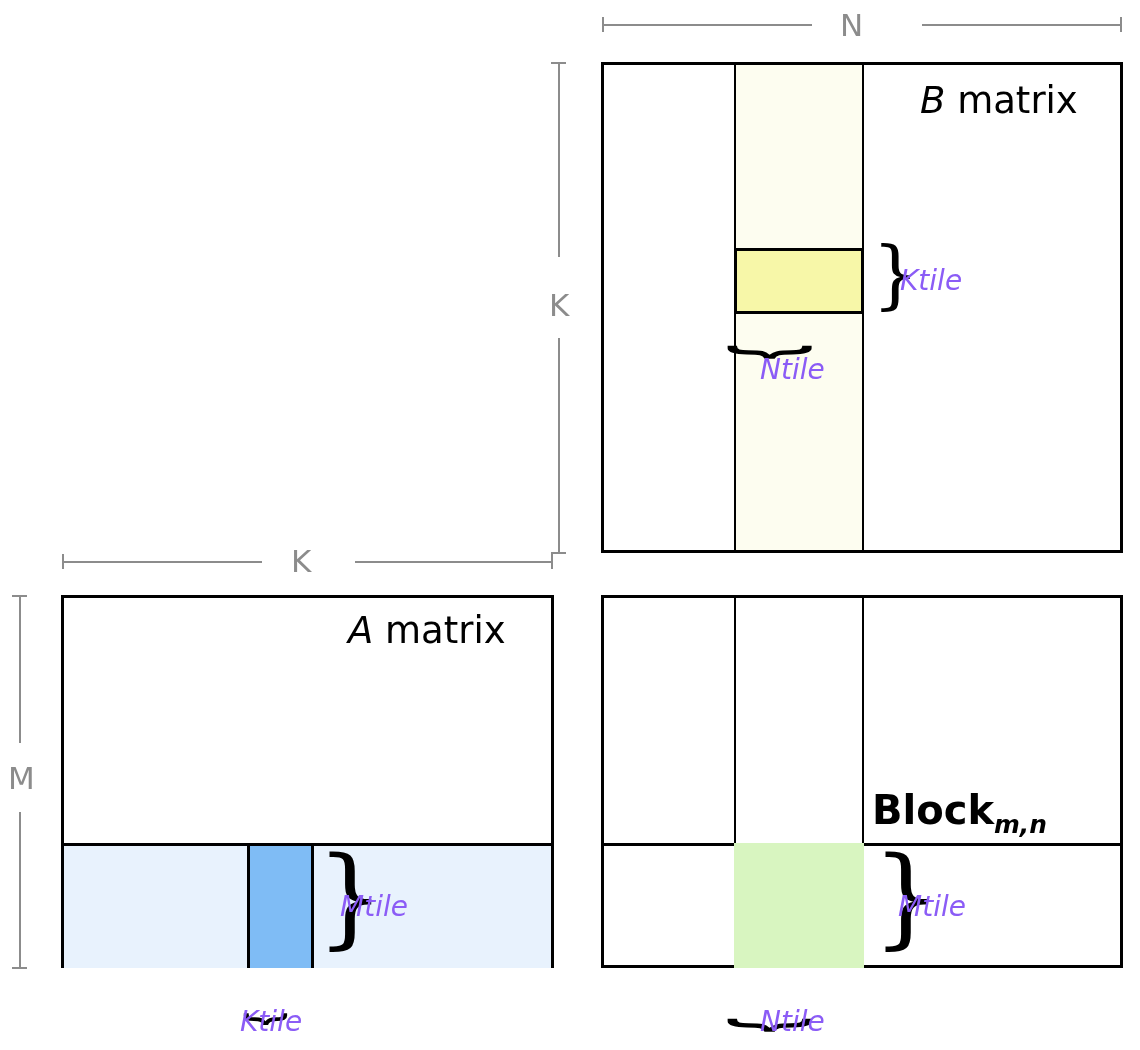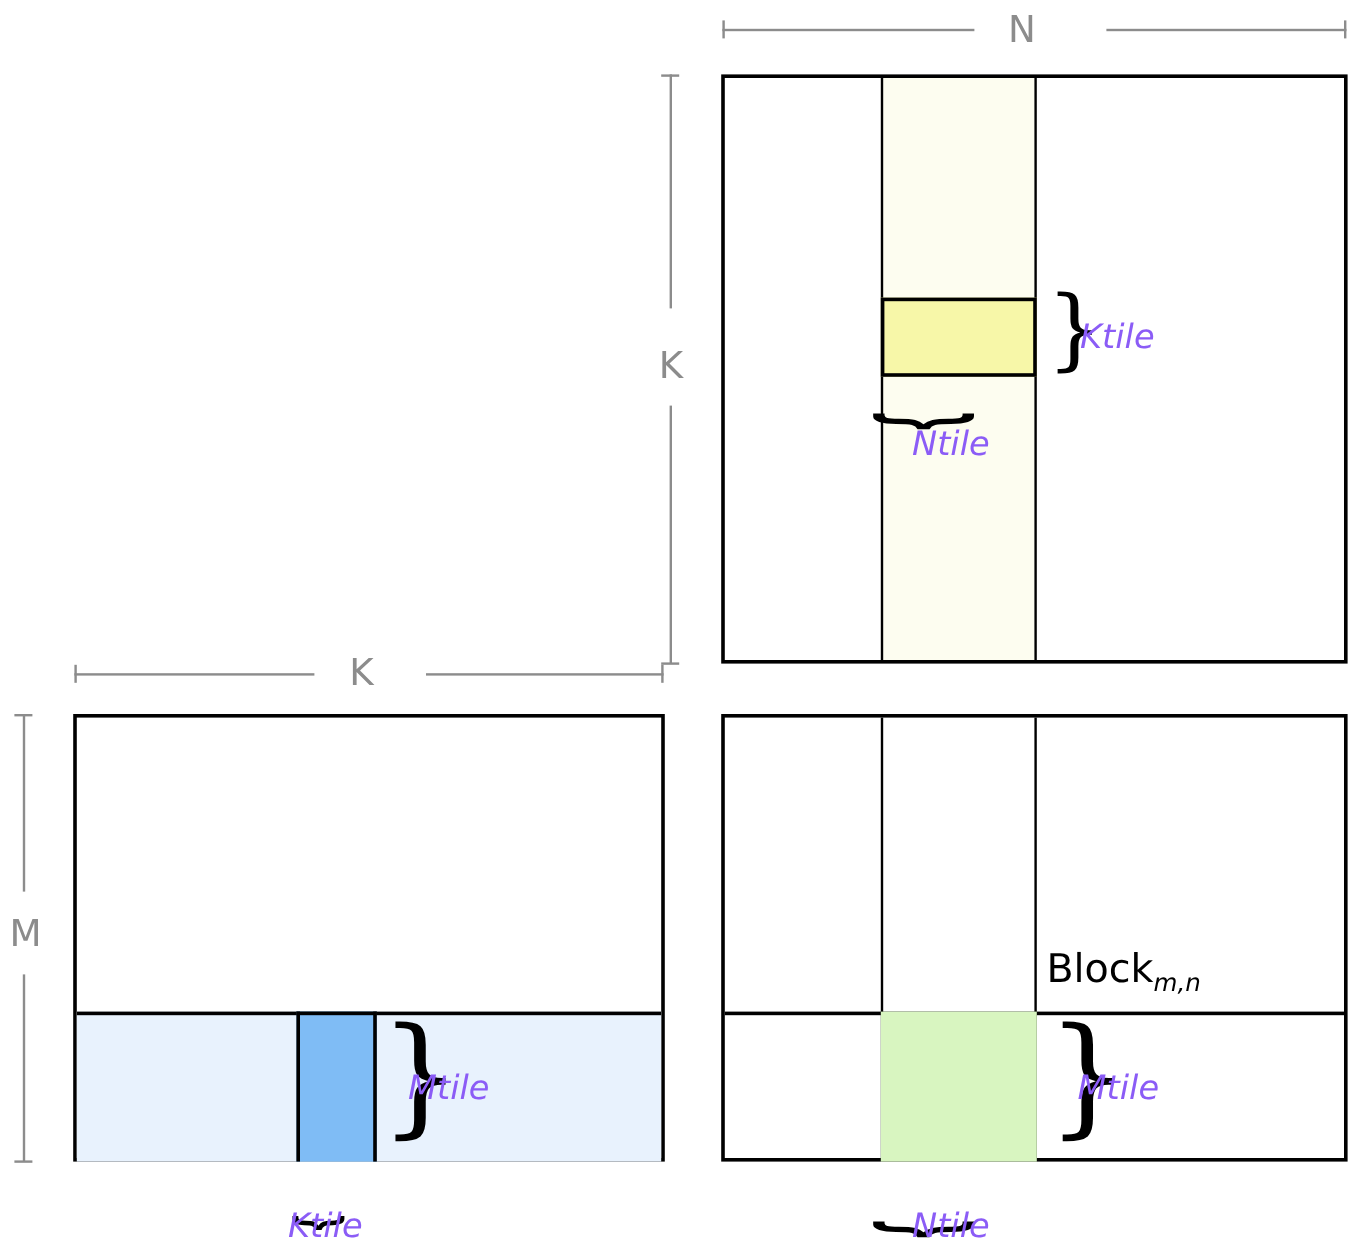--- a/index.html
+++ b/index.html
@@ -59,24 +59,25 @@
   .tile-label{
     position:absolute;
     font-size:28px;
     font-style:italic;
     color:#8b5cf6;
     white-space:nowrap;
     line-height:1;
   }
   .block-label{
     position:absolute;
-    font-size:33px;
+    font-size:40px;
     color:#000;
     white-space:nowrap;
     line-height:1;
+    font-weight:bold;
   }
   .block-label sub{
     font-size:0.62em;
     font-style:italic;
   }
 </style>
 </head>
 <body>
 
 <div id="stage">
@@ -96,20 +97,23 @@
   <div class="matrix-box" style="left:601px;top:62px;width:522px;height:491px;">
 
     <div class="band" style="left:130px;top:0;width:128px;height:100%;background:#fdfdf0;"></div>
 
     <div class="vline" style="left:130px;top:0;height:100%;"></div>
     <div class="vline" style="left:258px;top:0;height:100%;"></div>
 
     <div class="tile" style="left:130px;top:183px;width:130px;height:66px;background:#f7f7a8;border:3px solid #000;"></div>
   </div>
 
+  <div class="matrix-title" style="left:920px;top:82px;">
+    <span class="it">B</span><span> matrix</span>
+  </div>
 
   <div class="brace brace-v" style="left:872px;top:237px;">}</div>
   <div class="tile-label" style="left:900px;top:267px;">Ktile</div>
 
   <div class="brace brace-h" style="left:726px;top:295px;font-size:56px;letter-spacing:0;transform:scaleX(2.6);transform-origin:left top;">⏟</div>
   <div class="tile-label" style="left:760px;top:356px;">Ntile</div>
 
   <div class="dim-h" style="left:62px;top:561px;width:200px;"></div>
   <div class="cap-h" style="left:62px;top:554px;"></div>
   <div class="dim-h" style="left:355px;top:561px;width:198px;"></div>
@@ -124,20 +128,23 @@
 
   <div class="matrix-box" style="left:61px;top:595px;width:493px;height:373px;">
 
     <div class="band" style="left:0;top:245px;width:100%;height:125px;background:#e8f2fd;"></div>
 
     <div class="hline" style="left:0;top:245px;width:100%;"></div>
 
     <div class="tile" style="left:183px;top:245px;width:67px;height:125px;background:#7fbcf5;border-left:3px solid #000;border-right:3px solid #000;border-top:3px solid #000;"></div>
   </div>
 
+  <div class="matrix-title" style="left:348px;top:612px;">
+    <span class="it">A</span><span> matrix</span>
+  </div>
 
   <div class="brace brace-v" style="left:316px;top:843px;font-size:108px;">}</div>
   <div class="tile-label" style="left:340px;top:893px;">Mtile</div>
 
   <div class="brace brace-h" style="left:243px;top:968px;font-size:50px;transform:scaleX(1.5);transform-origin:left top;">⏟</div>
   <div class="tile-label" style="left:240px;top:1008px;">Ktile</div>
 
   <div class="matrix-box" style="left:601px;top:595px;width:522px;height:373px;">
 
     <div class="vline" style="left:130px;top:0;height:100%;"></div>

